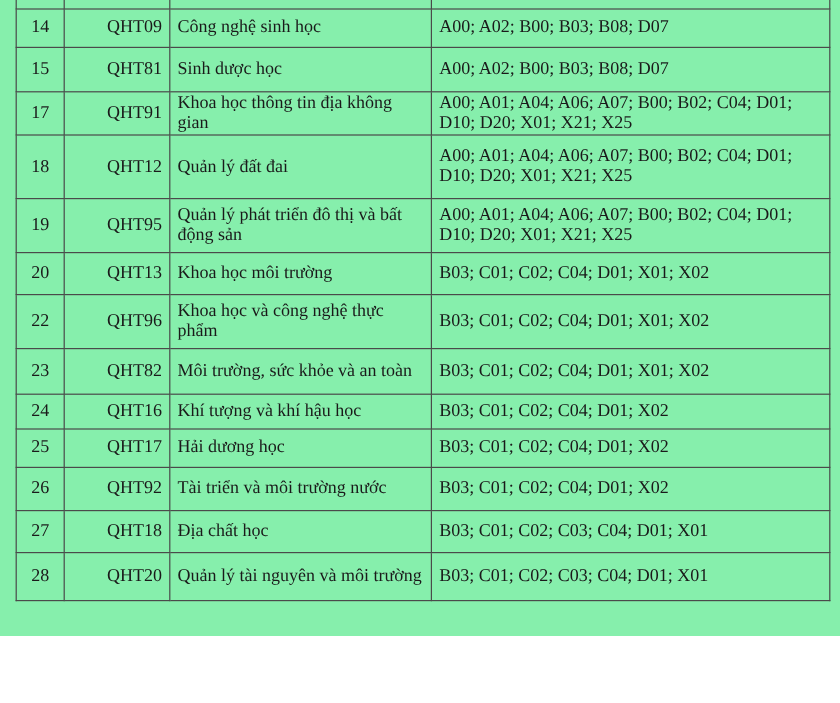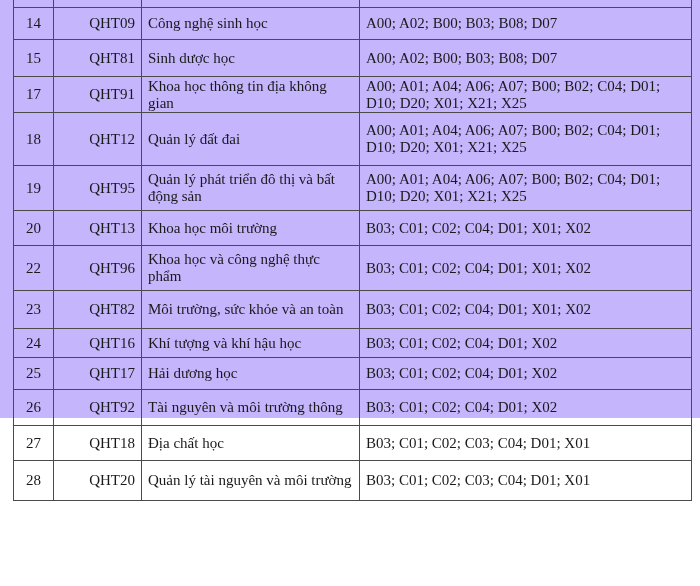--- a/index.html
+++ b/index.html
@@ -13,22 +13,22 @@
       overflow: hidden;
       position: relative;
       font-family: "Liberation Serif", "DejaVu Serif", serif;
       color: #1a1a1a;
     }
     .page {
       position: absolute;
       left: 0;
       top: 0;
       width: 700px;
-      height: 418px;
-      background: #c4b5fd;
+      height: 530px;
+      background: #86efac;
     }
     table.grid {
       position: absolute;
       left: 13px;
       top: -26px;
       border-collapse: collapse;
       table-layout: fixed;
       width: 678px;
     }
     table.grid td {
@@ -121,21 +121,21 @@
         </tr>
         <tr style="height: 32px;">
           <td class="no">25</td>
           <td class="code">QHT17</td>
           <td class="name">Hải dương học</td>
           <td class="combo">B03; C01; C02; C04; D01; X02</td>
         </tr>
         <tr style="height: 36px;">
           <td class="no">26</td>
           <td class="code">QHT92</td>
-          <td class="name">Tài nguyên và môi trường thông</td>
+          <td class="name">Tài triển và môi trường nước</td>
           <td class="combo">B03; C01; C02; C04; D01; X02</td>
         </tr>
         <tr style="height: 35px;">
           <td class="no">27</td>
           <td class="code">QHT18</td>
           <td class="name">Địa chất học</td>
           <td class="combo">B03; C01; C02; C03; C04; D01; X01</td>
         </tr>
         <tr style="height: 40px;">
           <td class="no">28</td>

